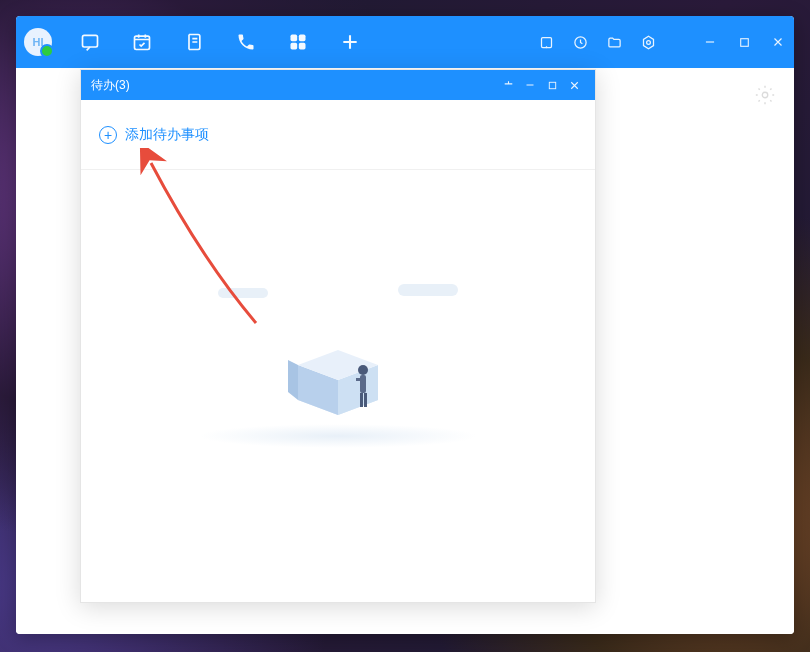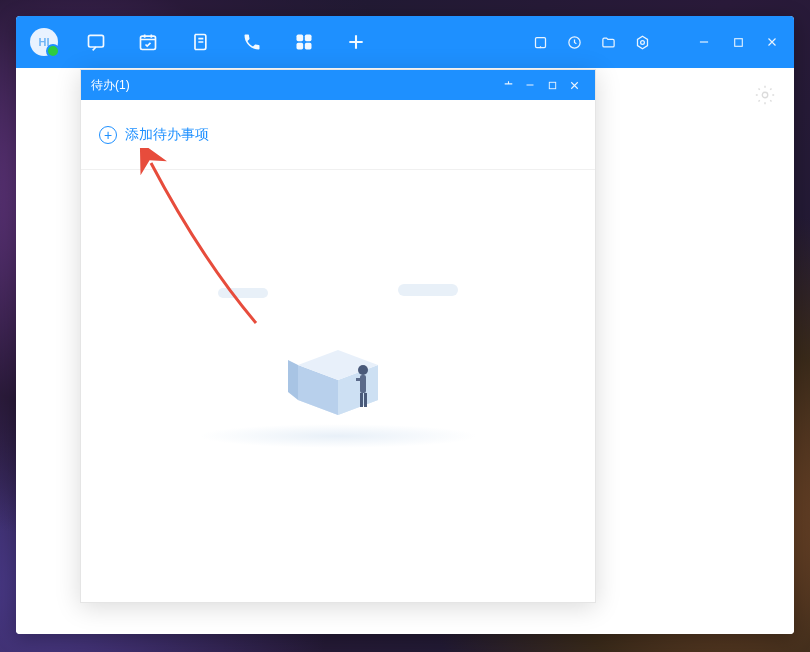--- a/index.html
+++ b/index.html
@@ -3,21 +3,21 @@
 <meta charset="utf-8">
 <style>
   *{box-sizing:border-box;margin:0;padding:0;font-family:"Microsoft YaHei",sans-serif}
   body{width:810px;height:652px;overflow:hidden;background:#000}
   .bg{position:absolute;inset:0;background:
     radial-gradient(circle at 10% 30%,#6a3a8a 0%,#2a1a3a 25%,transparent 40%),
     radial-gradient(circle at 90% 80%,#7a4a2a 0%,#3a2a1a 20%,transparent 35%),
     radial-gradient(circle at 5% 90%,#4a3a8a 0%,transparent 30%),
     linear-gradient(135deg,#1a1a2e 0%,#2a1a3a 50%,#1a1a2e 100%);}
   .main-window{position:absolute;left:16px;top:16px;width:778px;height:618px;background:#fff;border-radius:4px;overflow:hidden;box-shadow:0 4px 20px rgba(0,0,0,.3)}
-  .titlebar{height:52px;background:#1E90FF;display:flex;align-items:center;padding:0 14px;color:#fff}
+  .titlebar{height:52px;background:#1E90FF;display:flex;align-items:center;padding:0 8px;color:#fff}
   .avatar{width:28px;height:28px;border-radius:50%;background:#e8f2ff;position:relative;margin-right:28px;display:flex;align-items:center;justify-content:center;color:#6fb5f5;font-weight:bold;font-size:11px}
   .avatar::after{content:"";position:absolute;right:-2px;bottom:-2px;width:10px;height:10px;border-radius:50%;background:#2ecc40;border:2px solid #1E90FF}
   .nav-icons{display:flex;align-items:center;gap:32px}
   .nav-ico{width:20px;height:20px;display:flex;align-items:center;justify-content:center;cursor:pointer;opacity:.95}
   .apps-ico{position:relative}
   .apps-ico::after{content:"";position:absolute;left:50%;transform:translateX(-50%);bottom:-21px;border:6px solid transparent;border-bottom-color:#1E90FF}
   .right-icons{margin-left:auto;display:flex;align-items:center;gap:18px}
   .r-ico{width:16px;height:16px;display:flex;align-items:center;justify-content:center;cursor:pointer;opacity:.9}
   .content-area{position:relative;height:calc(100% - 52px);background:#fff}
   .settings-btn{position:absolute;right:18px;top:16px;width:22px;height:22px;opacity:.35;cursor:pointer}
@@ -130,21 +130,21 @@
   <div class="content-area">
     <div class="settings-btn">
       <svg width="22" height="22" viewBox="0 0 24 24" fill="none" stroke="#999" stroke-width="1.5">
           <circle cx="12" cy="12" r="3"></circle>
           <path d="M12 2v2M12 20v2M4.9 4.9l1.4 1.4M17.7 17.7l1.4 1.4M2 12h2M20 12h2M4.9 19.1l1.4-1.4M17.7 6.3l1.4-1.4"></path>
         </svg>
     </div>
 
     <div class="todo-window">
       <div class="todo-title">
-        <span>待办(1)</span>
+        <span>待办(3)</span>
         <div class="spacer"></div>
         <div class="tico">
           <svg width="13" height="13" viewBox="0 0 24 24" fill="none" stroke="#fff" stroke-width="2">
               <path d="M5 9h14M12 9V4"></path>
             </svg>
         </div>
         <div class="tico">
           <svg width="12" height="12" viewBox="0 0 24 24" fill="none" stroke="#fff" stroke-width="2">
               <path d="M5 12h14"></path>
             </svg>

